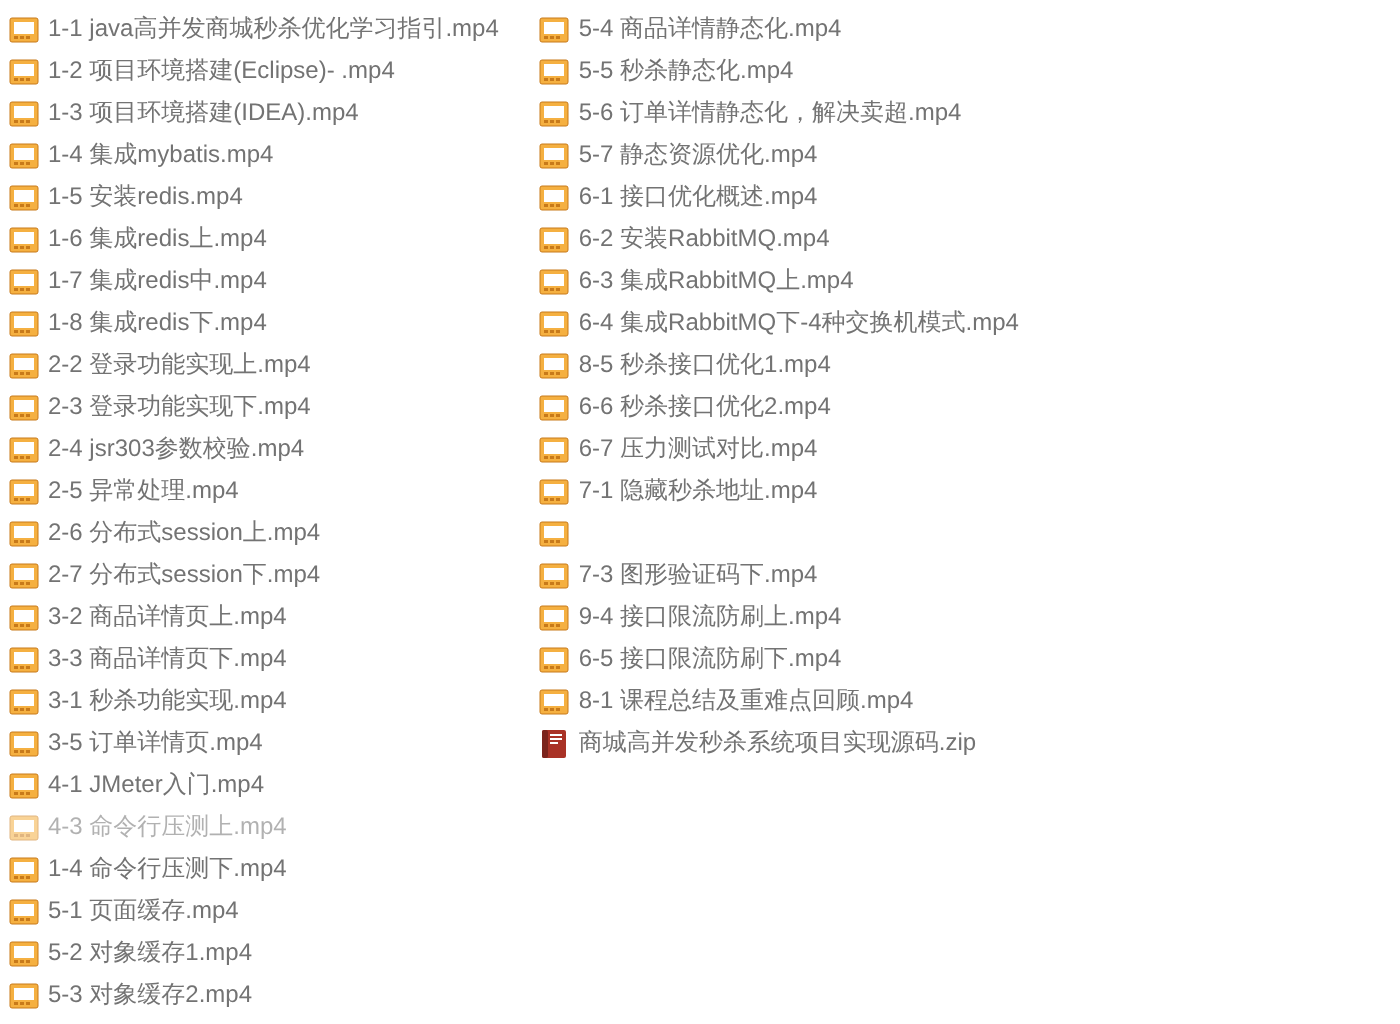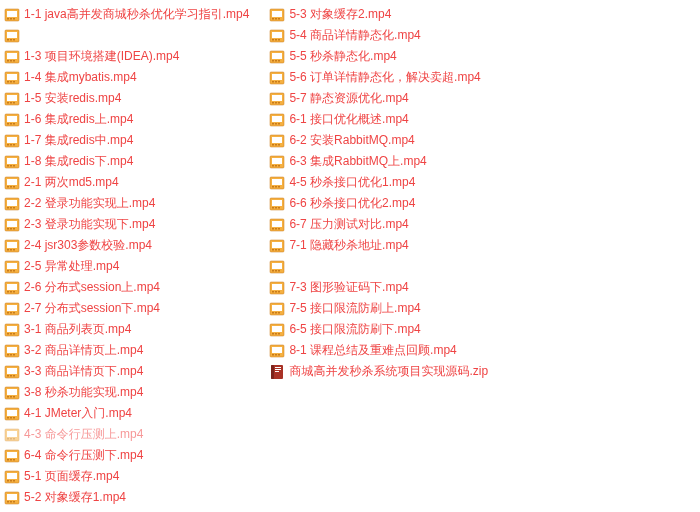--- a/index.html
+++ b/index.html
@@ -44,21 +44,21 @@
     .video-icon svg rect.screen {
       fill: #fff;
     }
     .zip-icon svg rect.book {
       fill: #a93226;
     }
     .zip-icon svg rect.spine {
       fill: #7b241c;
     }
     .file-label {
-      color: #ef4444;
+      color: #737373;
       line-height: 21px;
     }
     .greyed {
       opacity: 0.55;
     }
   </style>
 </head>
 <body>
 
 <div class="file-list">
@@ -73,20 +73,21 @@
       <span class="file-label">1-1 java高并发商城秒杀优化学习指引.mp4</span>
     </div>
     <div class="file-item">
       <span class="icon video-icon"><svg viewBox="0 0 16 16">
           <rect class="bg" x="1" y="2" width="14" height="12" rx="1"></rect>
           <rect class="screen" x="3" y="4" width="10" height="6"></rect>
           <rect fill="#c87a1a" x="3" y="11" width="2" height="1.5"></rect>
           <rect fill="#c87a1a" x="6" y="11" width="2" height="1.5"></rect>
           <rect fill="#c87a1a" x="9" y="11" width="2" height="1.5"></rect>
         </svg></span>
+      <span class="file-label">1-2 项目环境搭建(Eclipse)- .mp4</span>
     </div>
     <div class="file-item">
       <span class="icon video-icon"><svg viewBox="0 0 16 16">
           <rect class="bg" x="1" y="2" width="14" height="12" rx="1"></rect>
           <rect class="screen" x="3" y="4" width="10" height="6"></rect>
           <rect fill="#c87a1a" x="3" y="11" width="2" height="1.5"></rect>
           <rect fill="#c87a1a" x="6" y="11" width="2" height="1.5"></rect>
           <rect fill="#c87a1a" x="9" y="11" width="2" height="1.5"></rect>
         </svg></span>
       <span class="file-label">1-3 项目环境搭建(IDEA).mp4</span>
@@ -142,30 +143,20 @@
       <span class="file-label">1-8 集成redis下.mp4</span>
     </div>
     <div class="file-item">
       <span class="icon video-icon"><svg viewBox="0 0 16 16">
           <rect class="bg" x="1" y="2" width="14" height="12" rx="1"></rect>
           <rect class="screen" x="3" y="4" width="10" height="6"></rect>
           <rect fill="#c87a1a" x="3" y="11" width="2" height="1.5"></rect>
           <rect fill="#c87a1a" x="6" y="11" width="2" height="1.5"></rect>
           <rect fill="#c87a1a" x="9" y="11" width="2" height="1.5"></rect>
         </svg></span>
-      <span class="file-label">2-1 两次md5.mp4</span>
-    </div>
-    <div class="file-item">
-      <span class="icon video-icon"><svg viewBox="0 0 16 16">
-          <rect class="bg" x="1" y="2" width="14" height="12" rx="1"></rect>
-          <rect class="screen" x="3" y="4" width="10" height="6"></rect>
-          <rect fill="#c87a1a" x="3" y="11" width="2" height="1.5"></rect>
-          <rect fill="#c87a1a" x="6" y="11" width="2" height="1.5"></rect>
-          <rect fill="#c87a1a" x="9" y="11" width="2" height="1.5"></rect>
-        </svg></span>
       <span class="file-label">2-2 登录功能实现上.mp4</span>
     </div>
     <div class="file-item">
       <span class="icon video-icon"><svg viewBox="0 0 16 16">
           <rect class="bg" x="1" y="2" width="14" height="12" rx="1"></rect>
           <rect class="screen" x="3" y="4" width="10" height="6"></rect>
           <rect fill="#c87a1a" x="3" y="11" width="2" height="1.5"></rect>
           <rect fill="#c87a1a" x="6" y="11" width="2" height="1.5"></rect>
           <rect fill="#c87a1a" x="9" y="11" width="2" height="1.5"></rect>
         </svg></span>
@@ -212,51 +203,51 @@
       <span class="file-label">2-7 分布式session下.mp4</span>
     </div>
     <div class="file-item">
       <span class="icon video-icon"><svg viewBox="0 0 16 16">
           <rect class="bg" x="1" y="2" width="14" height="12" rx="1"></rect>
           <rect class="screen" x="3" y="4" width="10" height="6"></rect>
           <rect fill="#c87a1a" x="3" y="11" width="2" height="1.5"></rect>
           <rect fill="#c87a1a" x="6" y="11" width="2" height="1.5"></rect>
           <rect fill="#c87a1a" x="9" y="11" width="2" height="1.5"></rect>
         </svg></span>
-      <span class="file-label">3-1 商品列表页.mp4</span>
-    </div>
-    <div class="file-item">
-      <span class="icon video-icon"><svg viewBox="0 0 16 16">
-          <rect class="bg" x="1" y="2" width="14" height="12" rx="1"></rect>
-          <rect class="screen" x="3" y="4" width="10" height="6"></rect>
-          <rect fill="#c87a1a" x="3" y="11" width="2" height="1.5"></rect>
-          <rect fill="#c87a1a" x="6" y="11" width="2" height="1.5"></rect>
-          <rect fill="#c87a1a" x="9" y="11" width="2" height="1.5"></rect>
-        </svg></span>
       <span class="file-label">3-2 商品详情页上.mp4</span>
     </div>
     <div class="file-item">
       <span class="icon video-icon"><svg viewBox="0 0 16 16">
           <rect class="bg" x="1" y="2" width="14" height="12" rx="1"></rect>
           <rect class="screen" x="3" y="4" width="10" height="6"></rect>
           <rect fill="#c87a1a" x="3" y="11" width="2" height="1.5"></rect>
           <rect fill="#c87a1a" x="6" y="11" width="2" height="1.5"></rect>
           <rect fill="#c87a1a" x="9" y="11" width="2" height="1.5"></rect>
         </svg></span>
       <span class="file-label">3-3 商品详情页下.mp4</span>
     </div>
     <div class="file-item">
       <span class="icon video-icon"><svg viewBox="0 0 16 16">
           <rect class="bg" x="1" y="2" width="14" height="12" rx="1"></rect>
           <rect class="screen" x="3" y="4" width="10" height="6"></rect>
           <rect fill="#c87a1a" x="3" y="11" width="2" height="1.5"></rect>
           <rect fill="#c87a1a" x="6" y="11" width="2" height="1.5"></rect>
           <rect fill="#c87a1a" x="9" y="11" width="2" height="1.5"></rect>
         </svg></span>
-      <span class="file-label">3-8 秒杀功能实现.mp4</span>
+      <span class="file-label">3-1 秒杀功能实现.mp4</span>
+    </div>
+    <div class="file-item">
+      <span class="icon video-icon"><svg viewBox="0 0 16 16">
+          <rect class="bg" x="1" y="2" width="14" height="12" rx="1"></rect>
+          <rect class="screen" x="3" y="4" width="10" height="6"></rect>
+          <rect fill="#c87a1a" x="3" y="11" width="2" height="1.5"></rect>
+          <rect fill="#c87a1a" x="6" y="11" width="2" height="1.5"></rect>
+          <rect fill="#c87a1a" x="9" y="11" width="2" height="1.5"></rect>
+        </svg></span>
+      <span class="file-label">3-5 订单详情页.mp4</span>
     </div>
     <div class="file-item">
       <span class="icon video-icon"><svg viewBox="0 0 16 16">
           <rect class="bg" x="1" y="2" width="14" height="12" rx="1"></rect>
           <rect class="screen" x="3" y="4" width="10" height="6"></rect>
           <rect fill="#c87a1a" x="3" y="11" width="2" height="1.5"></rect>
           <rect fill="#c87a1a" x="6" y="11" width="2" height="1.5"></rect>
           <rect fill="#c87a1a" x="9" y="11" width="2" height="1.5"></rect>
         </svg></span>
       <span class="file-label">4-1 JMeter入门.mp4</span>
@@ -272,21 +263,21 @@
       <span class="file-label">4-3 命令行压测上.mp4</span>
     </div>
     <div class="file-item">
       <span class="icon video-icon"><svg viewBox="0 0 16 16">
           <rect class="bg" x="1" y="2" width="14" height="12" rx="1"></rect>
           <rect class="screen" x="3" y="4" width="10" height="6"></rect>
           <rect fill="#c87a1a" x="3" y="11" width="2" height="1.5"></rect>
           <rect fill="#c87a1a" x="6" y="11" width="2" height="1.5"></rect>
           <rect fill="#c87a1a" x="9" y="11" width="2" height="1.5"></rect>
         </svg></span>
-      <span class="file-label">6-4 命令行压测下.mp4</span>
+      <span class="file-label">1-4 命令行压测下.mp4</span>
     </div>
     <div class="file-item">
       <span class="icon video-icon"><svg viewBox="0 0 16 16">
           <rect class="bg" x="1" y="2" width="14" height="12" rx="1"></rect>
           <rect class="screen" x="3" y="4" width="10" height="6"></rect>
           <rect fill="#c87a1a" x="3" y="11" width="2" height="1.5"></rect>
           <rect fill="#c87a1a" x="6" y="11" width="2" height="1.5"></rect>
           <rect fill="#c87a1a" x="9" y="11" width="2" height="1.5"></rect>
         </svg></span>
       <span class="file-label">5-1 页面缓存.mp4</span>
@@ -382,21 +373,31 @@
       <span class="file-label">6-3 集成RabbitMQ上.mp4</span>
     </div>
     <div class="file-item">
       <span class="icon video-icon"><svg viewBox="0 0 16 16">
           <rect class="bg" x="1" y="2" width="14" height="12" rx="1"></rect>
           <rect class="screen" x="3" y="4" width="10" height="6"></rect>
           <rect fill="#c87a1a" x="3" y="11" width="2" height="1.5"></rect>
           <rect fill="#c87a1a" x="6" y="11" width="2" height="1.5"></rect>
           <rect fill="#c87a1a" x="9" y="11" width="2" height="1.5"></rect>
         </svg></span>
-      <span class="file-label">4-5 秒杀接口优化1.mp4</span>
+      <span class="file-label">6-4 集成RabbitMQ下-4种交换机模式.mp4</span>
+    </div>
+    <div class="file-item">
+      <span class="icon video-icon"><svg viewBox="0 0 16 16">
+          <rect class="bg" x="1" y="2" width="14" height="12" rx="1"></rect>
+          <rect class="screen" x="3" y="4" width="10" height="6"></rect>
+          <rect fill="#c87a1a" x="3" y="11" width="2" height="1.5"></rect>
+          <rect fill="#c87a1a" x="6" y="11" width="2" height="1.5"></rect>
+          <rect fill="#c87a1a" x="9" y="11" width="2" height="1.5"></rect>
+        </svg></span>
+      <span class="file-label">8-5 秒杀接口优化1.mp4</span>
     </div>
     <div class="file-item">
       <span class="icon video-icon"><svg viewBox="0 0 16 16">
           <rect class="bg" x="1" y="2" width="14" height="12" rx="1"></rect>
           <rect class="screen" x="3" y="4" width="10" height="6"></rect>
           <rect fill="#c87a1a" x="3" y="11" width="2" height="1.5"></rect>
           <rect fill="#c87a1a" x="6" y="11" width="2" height="1.5"></rect>
           <rect fill="#c87a1a" x="9" y="11" width="2" height="1.5"></rect>
         </svg></span>
       <span class="file-label">6-6 秒杀接口优化2.mp4</span>
@@ -441,21 +442,21 @@
       <span class="file-label">7-3 图形验证码下.mp4</span>
     </div>
     <div class="file-item">
       <span class="icon video-icon"><svg viewBox="0 0 16 16">
           <rect class="bg" x="1" y="2" width="14" height="12" rx="1"></rect>
           <rect class="screen" x="3" y="4" width="10" height="6"></rect>
           <rect fill="#c87a1a" x="3" y="11" width="2" height="1.5"></rect>
           <rect fill="#c87a1a" x="6" y="11" width="2" height="1.5"></rect>
           <rect fill="#c87a1a" x="9" y="11" width="2" height="1.5"></rect>
         </svg></span>
-      <span class="file-label">7-5 接口限流防刷上.mp4</span>
+      <span class="file-label">9-4 接口限流防刷上.mp4</span>
     </div>
     <div class="file-item">
       <span class="icon video-icon"><svg viewBox="0 0 16 16">
           <rect class="bg" x="1" y="2" width="14" height="12" rx="1"></rect>
           <rect class="screen" x="3" y="4" width="10" height="6"></rect>
           <rect fill="#c87a1a" x="3" y="11" width="2" height="1.5"></rect>
           <rect fill="#c87a1a" x="6" y="11" width="2" height="1.5"></rect>
           <rect fill="#c87a1a" x="9" y="11" width="2" height="1.5"></rect>
         </svg></span>
       <span class="file-label">6-5 接口限流防刷下.mp4</span>

